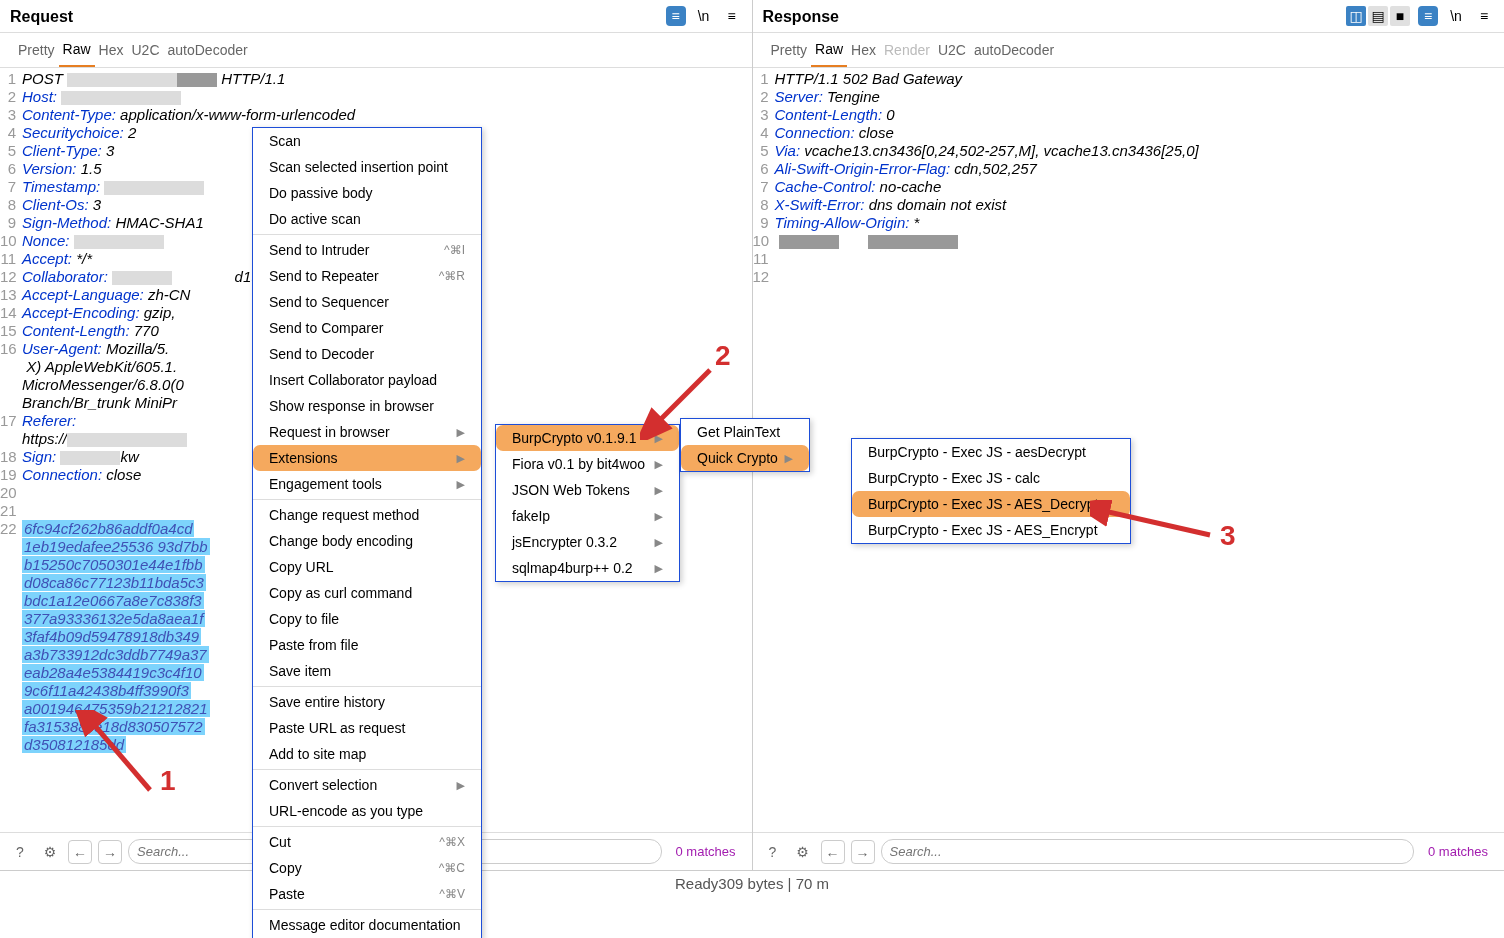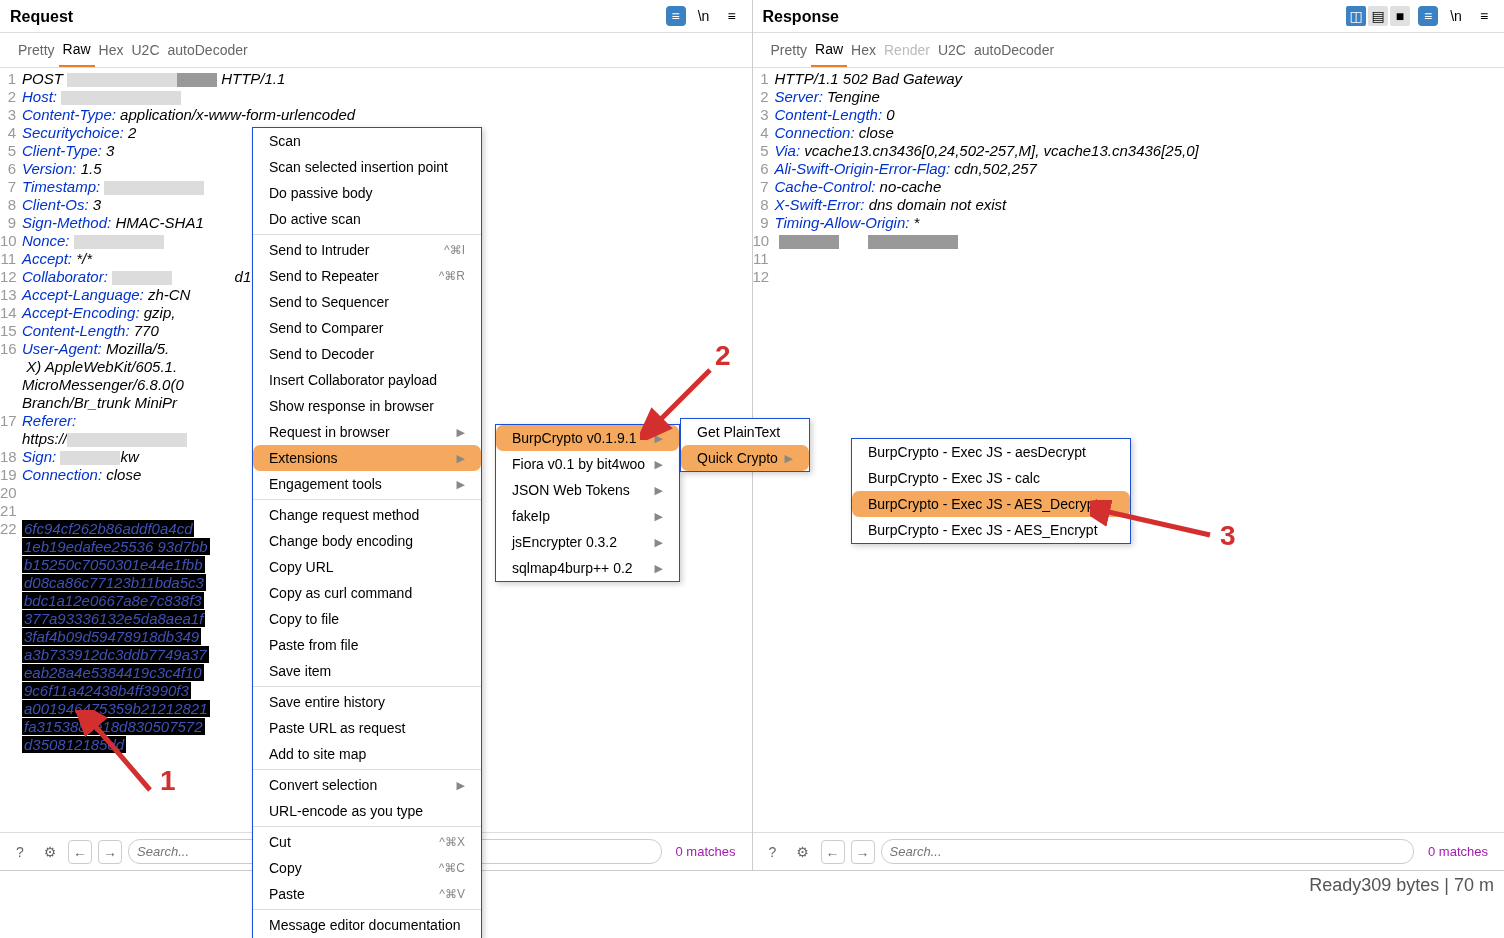--- a/index.html
+++ b/index.html
@@ -18,27 +18,27 @@
 .tab { padding: 8px 4px; cursor: pointer; color: #666; font-size: 14px; }
 .tab.active { color: #000; border-bottom: 2px solid #e67e22; }
 .tab.disabled { color: #bbb; }
 .code-area { flex: 1; overflow: auto; font-family: Menlo, Monaco, "Courier New", monospace; font-size: 15px; padding: 2px 0; position: relative; }
 .code-line { display: flex; line-height: 18px; white-space: pre; }
 .line-num { width: 22px; text-align: right; color: #999; padding-right: 6px; user-select: none; flex-shrink: 0; }
 .line-content { flex: 1; font-style: italic; }
 .hdr-name { color: #0033cc; }
 .redacted { background: #dcdcdc; display: inline-block; height: 14px; vertical-align: middle; }
 .redacted.dark { background: #999; }
-.encrypted-block { background: #000000; color: #3f51b5; padding: 0 2px; }
+.encrypted-block { background: #7dd3fc; color: #3f51b5; padding: 0 2px; }
 .panel-footer { display: flex; align-items: center; gap: 6px; padding: 6px 8px; border-top: 1px solid #ddd; }
 .search-input { flex: 1; padding: 4px 8px; border: 1px solid #ccc; border-radius: 12px; font-style: italic; color: #999; font-size: 13px; }
 .footer-icon { width: 24px; height: 24px; display: inline-flex; align-items: center; justify-content: center; cursor: pointer; color: #666; border: 1px solid #ccc; border-radius: 4px; }
 .footer-icon.noborder { border: none; }
 .matches { color: #a21caf; font-size: 13px; padding: 0 8px; }
-.status-bar { display: flex; justify-content: flex-end; padding: 4px 10px; border-top: 1px solid #ccc; font-size: 18px; color: #555; }
+.status-bar { display: flex; justify-content: center; padding: 4px 24px; border-top: 1px solid #ccc; font-size: 15px; color: #555; }
 .context-menu { position: absolute; background: #fff; border: 1px solid #1d4ed8; box-shadow: 2px 2px 6px rgba(0,0,0,0.2); z-index: 100; min-width: 230px; font-size: 14px; }
 .menu-item { padding: 5px 16px; cursor: pointer; display: flex; justify-content: space-between; align-items: center; }
 .menu-item.highlighted { background: #f5a95e; border-radius: 7px; }
 .menu-sep { border-top: 1px solid #ddd; margin: 2px 0; }
 .menu-shortcut { color: #888; font-size: 12px; }
 .menu-arrow { color: #888; font-size: 11px; }
 .submenu { position: absolute; }
 .annotation { position: absolute; color: #d32f2f; font-size: 28px; font-weight: bold; z-index: 200; pointer-events: none; }
 .arrow-svg { position: absolute; pointer-events: none; z-index: 199; }
 </style>

